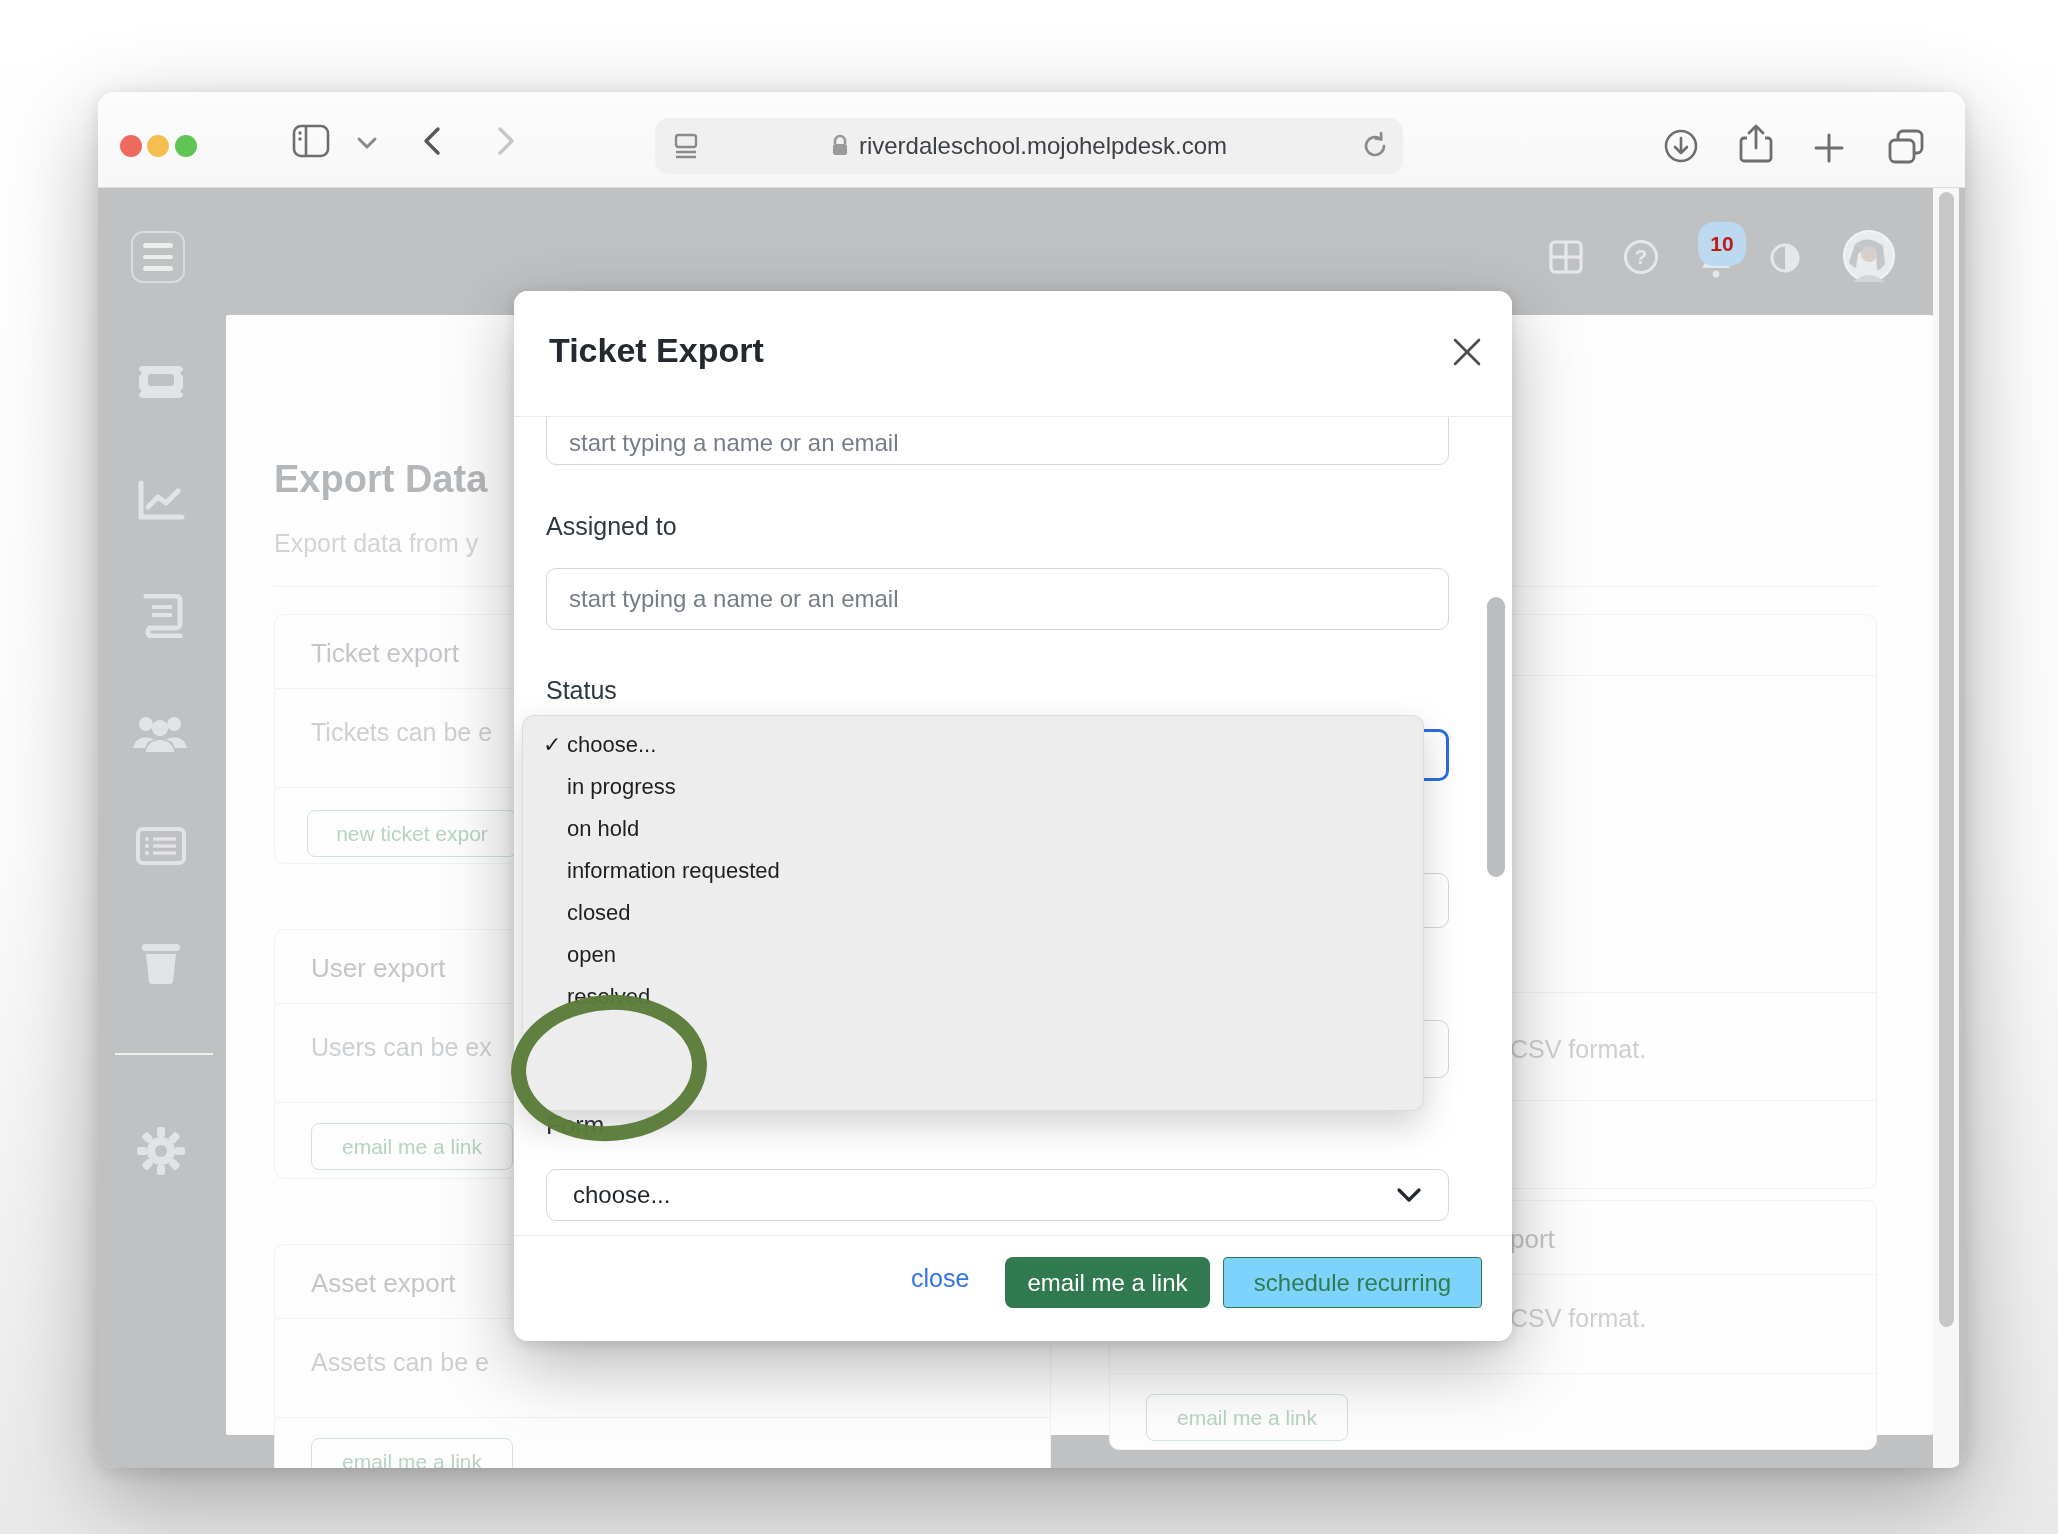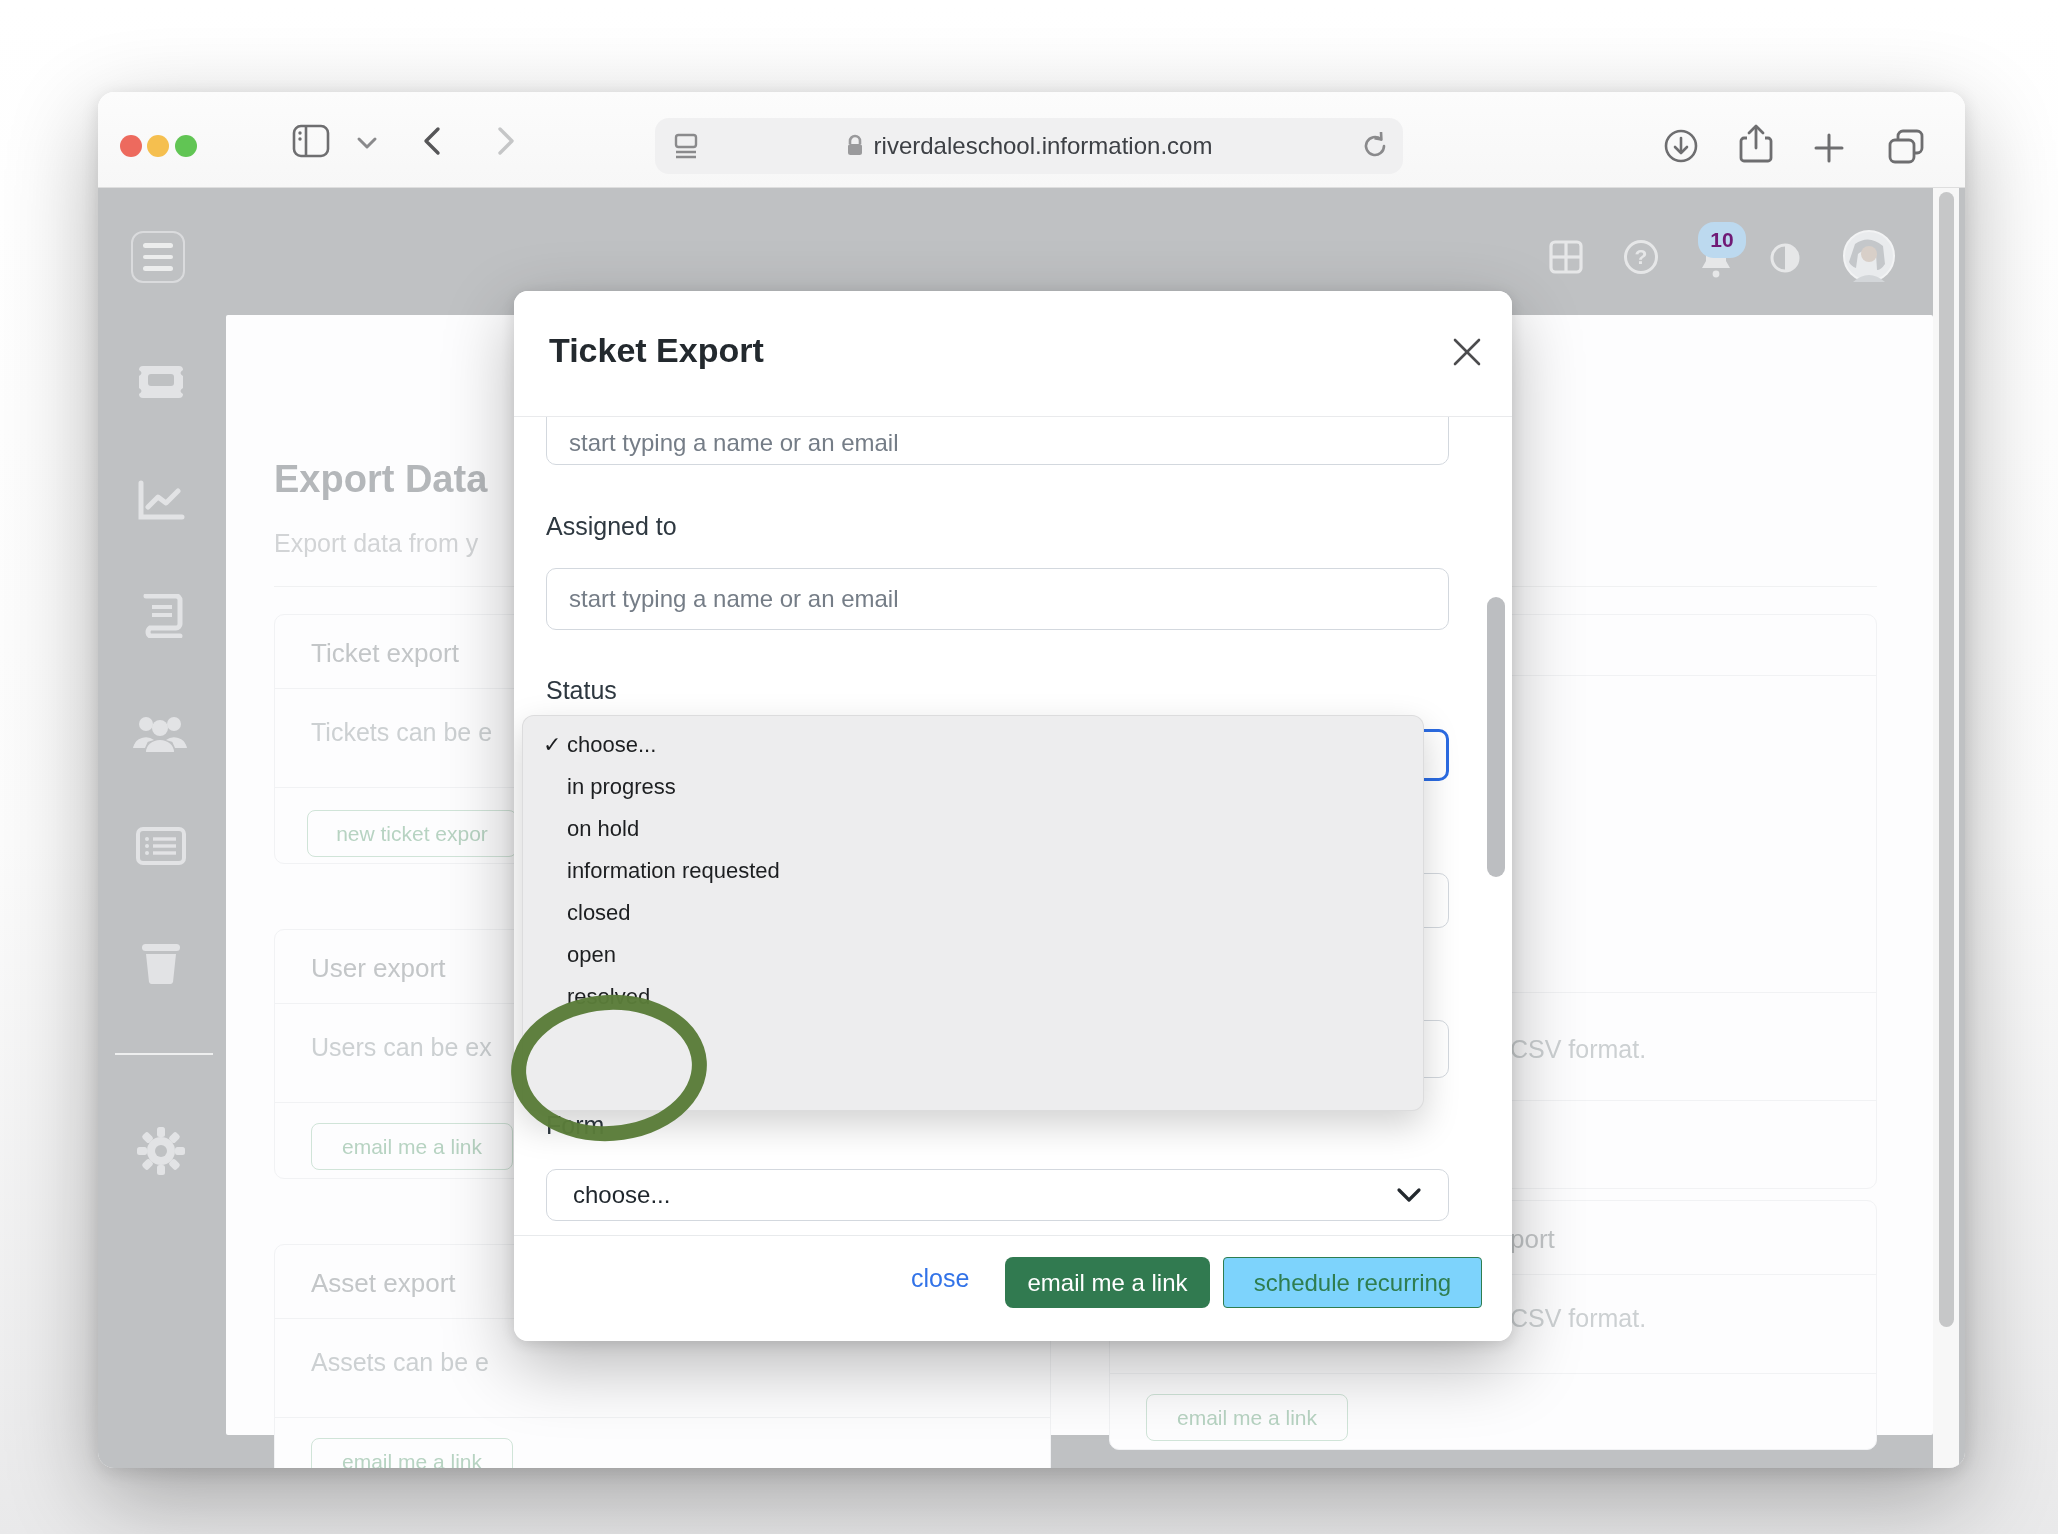--- a/index.html
+++ b/index.html
@@ -42,22 +42,22 @@
     left:128px; top:127px; width:1707px; height:1120px;
     background:#fdfdfe; border-radius:2px;
   }
   .hamburger {
     left:33px; top:43px; width:54px; height:52px;
     border:2px solid rgba(240,241,242,.55); border-radius:12px;
     display:flex; flex-direction:column; justify-content:center; gap:7px; align-items:center;
   }
   .hamburger i { display:block; width:30px; height:4.5px; background:#eceded; border-radius:3px; }
   .badge {
-    left:1600px; top:34px; min-width:48px; height:36px; padding:4px 10px;
-    background:#bcd9ef; color:#701a75; border-radius:16px;
+    left:1600px; top:34px; min-width:48px; height:44px; padding:4px 10px;
+    background:#bcd9ef; color:#b91c1c; border-radius:16px;
     font-size:21px; font-weight:700; display:flex; align-items:center; justify-content:center;
   }
   .side-divider { left:17px; top:865px; width:98px; height:2px; background:rgba(250,250,250,.8); }
 
   
   .pg-title { left:176px; top:270px; font-size:38px; font-weight:600; color:#b4b7ba; }
   .pg-sub   { left:176px; top:341px; font-size:25px; color:#d2d4d6; }
   .pg-divider { left:176px; top:398px; width:1603px; height:1px; background:#f0f1f2; }
   .card { border:1px solid #f1f2f4; border-radius:10px; background:#fdfdfe; }
   .card .hline { position:absolute; left:0; width:100%; height:1px; background:#f1f2f4; }
@@ -182,21 +182,21 @@
           <line x1="5" y1="20" x2="25" y2="20" stroke="#8a8a8c" stroke-width="2.4"></line>
           <line x1="5" y1="25" x2="25" y2="25" stroke="#8a8a8c" stroke-width="2.4"></line>
         </svg>
       </span>
       <span>
         <svg width="18" height="24" viewBox="0 0 18 24">
           <path d="M4 10 V7 a5 5 0 0 1 10 0 V10" fill="none" stroke="#9a9a9c" stroke-width="2.6"></path>
           <rect x="2" y="10" width="14" height="11" rx="2.5" fill="#9a9a9c"></rect>
         </svg>
       </span>
-      <span class="url-text">riverdaleschool.information.com</span>
+      <span class="url-text">riverdaleschool.mojohelpdesk.com</span>
       <span class="side" style="right:14px;">
         <svg width="28" height="30" viewBox="0 0 28 30">
           <path d="M23 15 a9 9 0 1 1 -3.2 -6.9" fill="none" stroke="#8a8a8c" stroke-width="2.6" stroke-linecap="round"></path>
           <path d="M20 1 L20.4 8.6 L13.5 7.2" fill="none" stroke="#8a8a8c" stroke-width="2.6" stroke-linejoin="round"></path>
         </svg>
       </span>
     </div>
 
     <div class="abs tbtn" style="left:1565px; top:36px;">
       <svg width="36" height="36" viewBox="0 0 36 36">

